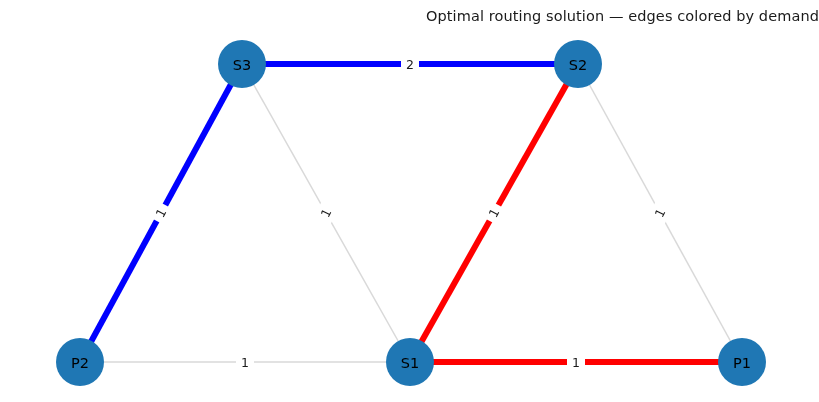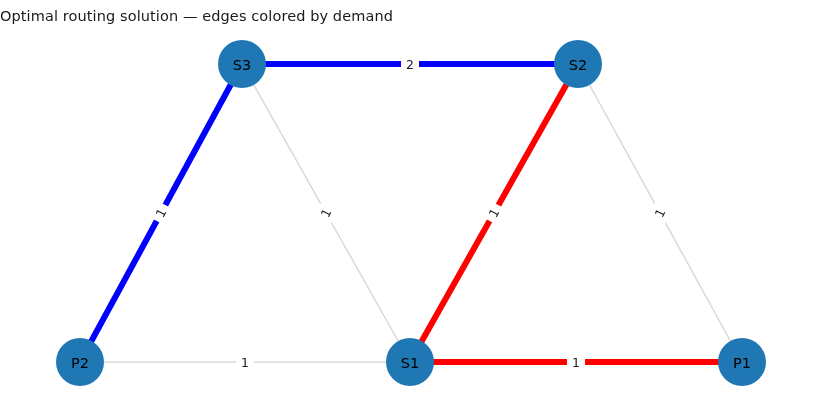--- a/index.html
+++ b/index.html
@@ -15,21 +15,21 @@
     width: 819px;
     height: 402px;
     background: #ffffff;
     overflow: hidden;
   }
   #chart-title {
     position: absolute;
     top: 8px;
     left: 0;
     width: 819px;
-    text-align: left;
+    text-align: right;
     font-size: 14.5px;
     color: #1a1a1a;
     font-family: "DejaVu Sans", sans-serif;
     letter-spacing: 0.1px;
   }
   #graph-svg {
     position: absolute;
     top: 0;
     left: 0;
     width: 819px;

